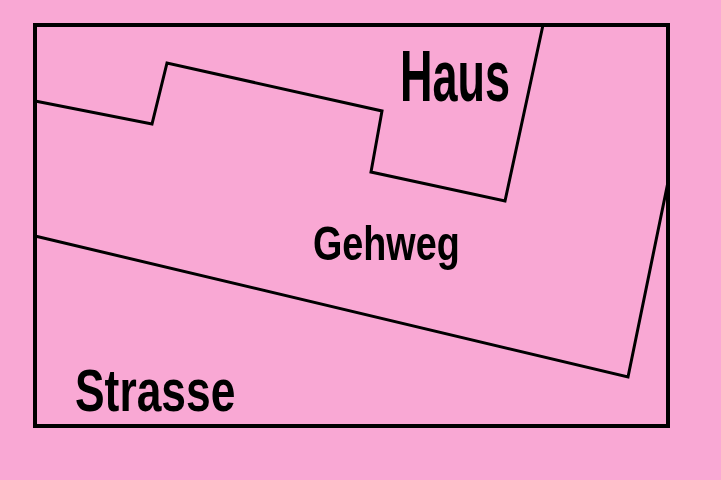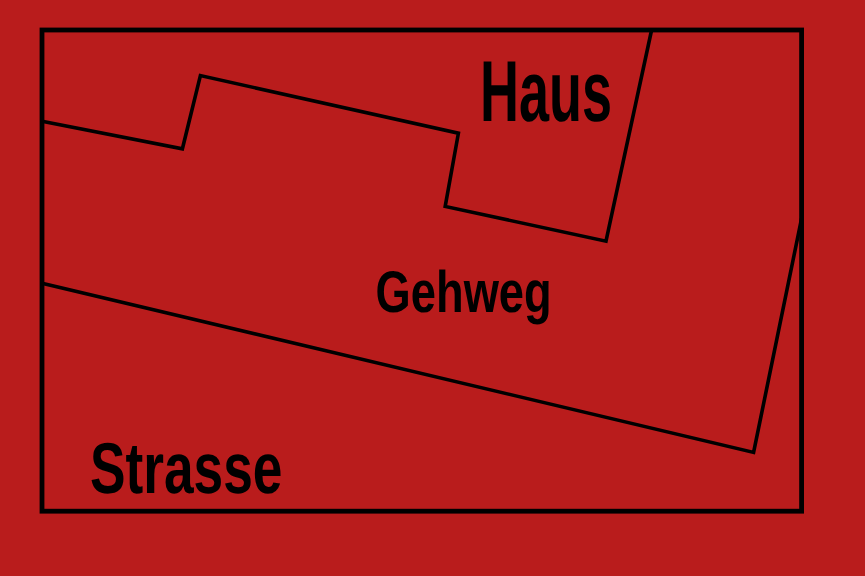--- a/index.html
+++ b/index.html
@@ -10,21 +10,21 @@
   body {
     width: 721px;
     height: 480px;
     overflow: hidden;
     font-family: "Liberation Sans", "DejaVu Sans", sans-serif;
   }
   .diagram-wrap {
     position: relative;
     width: 721px;
     height: 480px;
-    background: #b91c1c;
+    background: #f9a8d4;
   }
   svg {
     display: block;
   }
   .region-label {
     font-family: "Liberation Sans", "DejaVu Sans", sans-serif;
     font-weight: bold;
     letter-spacing: 0px;
   }
 </style>

